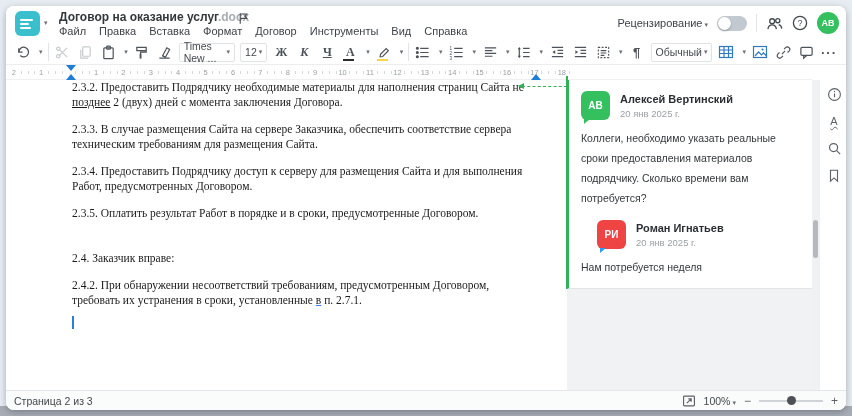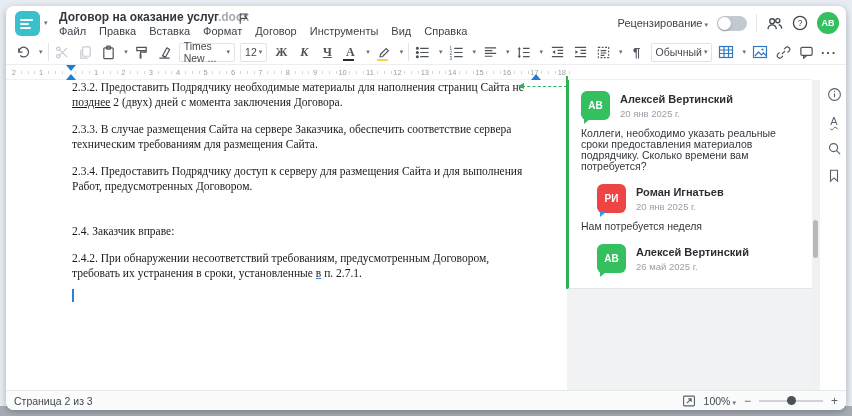--- a/index.html
+++ b/index.html
@@ -75,21 +75,21 @@
   .chead { display:flex; align-items:flex-start; gap:10px; }
   .chead.reply { margin-left:16px; }
   .cav { width:29px; height:29px; border-radius:6px; color:#fff; font-size:10px; font-weight:bold;
          display:flex; align-items:center; justify-content:center; position:relative; flex:0 0 auto; }
   .cav::after { content:""; position:absolute; left:3px; bottom:-4px; width:0; height:0;
                 border-top:5px solid transparent; border-right:6px solid transparent; border-top-color:inherit; }
   .cav.green { background:#34c05e; border-top-color:#34c05e; }
   .cav.blue  { background:#ef4444; border-top-color:#2f9cf4; }
   .cname { font-size:11px; font-weight:bold; color:#2b2f34; padding-top:2px; white-space:nowrap; }
   .cdate { font-size:9.5px; color:#9aa0a6; margin-top:3px; }
-  .cbody { font-size:10.5px; color:#34383d; line-height:11px; margin:8px 0 12px 0; }
+  .cbody { font-size:10.5px; color:#34383d; line-height:20px; margin:8px 0 12px 0; }
   
   .scroll { position:absolute; left:806px; top:74px; width:7px; height:310px; background:#f0f1f2; }
   .thumb { position:absolute; left:1px; top:140px; width:5px; height:38px; border-radius:3px; background:#b5b9be; }
   .side { position:absolute; left:813px; top:74px; width:27px; height:310px; background:#fff; border-left:1px solid #f0f0f0; }
   .side-icon { position:absolute; left:6px; width:16px; height:16px; color:#5d6268; display:flex; align-items:center; justify-content:center; }
   .spell-a { font-size:11px; color:#5d6268; text-decoration:underline wavy 1px; }
   
   .statusbar { position:absolute; left:0; bottom:0; width:100%; height:20px; background:#fafbfb; border-top:1px solid #e4e6e8;
                display:flex; align-items:center; font-size:10.5px; color:#44494f; padding:0 8px; }
   .status-left { display:flex; gap:24px; }
@@ -442,20 +442,21 @@
       <span class="vtick" style="top: 310.25px;"></span>
       <span class="vtick" style="top: 317.1px;"></span>
       <span class="vtick" style="top: 323.95px;"></span>
     </div>
 
   <div class="docarea"></div>
   <div class="doctext" id="doctext">
       <p style="margin-top: 0px;"><span>2.3.2. Предоставить Подрядчику необходимые материалы для наполнения страниц Сайта не </span><span class="ins">позднее</span><span> 2 (двух) дней с момента заключения Договора.</span></p>
       <p style="margin-top: 12px;"><span>2.3.3. В случае размещения Сайта на сервере Заказчика, обеспечить соответствие сервера техническим требованиям для размещения Сайта.</span></p>
       <p style="margin-top: 12px;"><span>2.3.4. Предоставить Подрядчику доступ к серверу для размещения Сайта и для выполнения Работ, предусмотренных Договором.</span></p>
+      <p style="margin-top: 12px;"><span>2.3.5. Оплатить результат Работ в порядке и в сроки, предусмотренные Договором.</span></p>
       <p style="margin-top: 30px;"><span>2.4. Заказчик вправе:</span></p>
       <p style="margin-top: 12px;"><span>2.4.2. При обнаружении несоответствий требованиям, предусмотренным Договором, требовать их устранения в сроки, установленные </span><span class="spell">в</span><span> п. 2.7.1.</span></p>
       <div class="cursor"></div>
     </div>
   <div class="conn-arrow"></div>
   <div class="conn-line"></div>
   <div class="green-line"></div>
 
   <div class="panel">
     <div class="ccard" id="thread">

